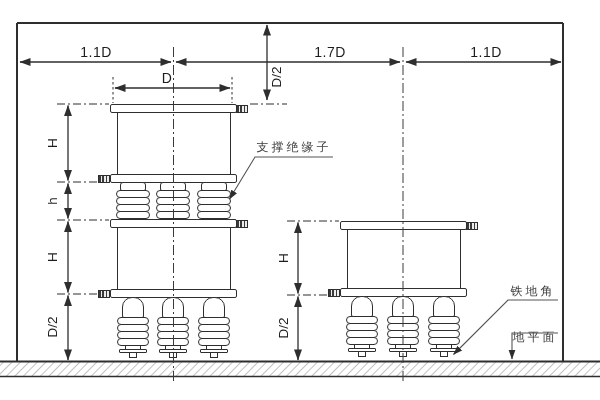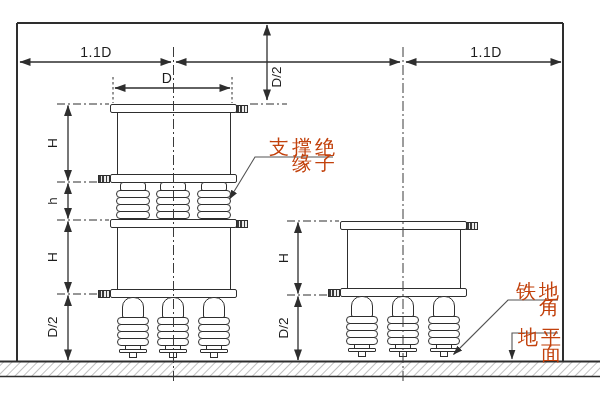--- a/index.html
+++ b/index.html
@@ -24,22 +24,22 @@
   .ins .neck{width:16px;height:5px;margin-top:-1px;}
   .ins .flange{width:28px;height:4px;margin-top:-1px;border-radius:1px;}
   .ins .stem{width:8px;height:6px;margin-top:-1px;}
   
   .lines{position:absolute;left:0;top:0;z-index:2;pointer-events:none;}
   
   .hlabel{position:absolute;z-index:3;width:70px;height:16px;line-height:16px;
     text-align:center;font-size:14px;letter-spacing:.5px;}
   .vlabel{position:absolute;z-index:3;width:40px;height:16px;line-height:16px;
     text-align:center;font-size:13.5px;transform:rotate(-90deg);}
-  .cjk{position:absolute;z-index:3;height:16px;line-height:16px;text-align:right;
-    font-size:20px;letter-spacing:3px;font-family:"Liberation Serif",serif;color:#c2410c;}
+  .cjk{position:absolute;z-index:3;height:16px;line-height:16px;text-align:center;
+    font-size:12px;letter-spacing:3px;font-family:"Liberation Serif",serif;color:#404040;}
 </style>
 </head>
 <body>
 
 <div class="canvas">
 
   <div class="part plate" style="left:110px;top:104px;width:127px;height:9px;"></div>
   <div class="tblock" style="left:236px;top:104.5px;"></div>
   <div class="part" style="left:117px;top:112px;width:114px;height:63px;"></div>
   <div class="part plate" style="left:110px;top:174px;width:127px;height:9px;"></div>
@@ -208,20 +208,21 @@
     </g>
 
     <g stroke="#555" stroke-width="1.1" fill="none">
       <path d="M333,157 L255,157 L229.5,199" marker-end="url(#arr)"></path>
       <path d="M558,300 L508,300 L453.5,354.5" marker-end="url(#arr)"></path>
       <path d="M558,333 L512,333 L512,359" marker-end="url(#arr)"></path>
     </g>
   </svg>
 
   <div class="hlabel" style="left:61px;top:44px;">1.1D</div>
+  <div class="hlabel" style="left:295px;top:44px;">1.7D</div>
   <div class="hlabel" style="left:451px;top:44px;">1.1D</div>
   <div class="hlabel" style="left:132px;top:70px;">D</div>
 
   <div class="vlabel" style="left:257px;top:69px;">D/2</div>
   <div class="vlabel" style="left:33px;top:135px;">H</div>
   <div class="vlabel" style="left:33px;top:193px;">h</div>
   <div class="vlabel" style="left:33px;top:249px;">H</div>
   <div class="vlabel" style="left:33px;top:319px;">D/2</div>
   <div class="vlabel" style="left:264px;top:250px;">H</div>
   <div class="vlabel" style="left:264px;top:320px;">D/2</div>

